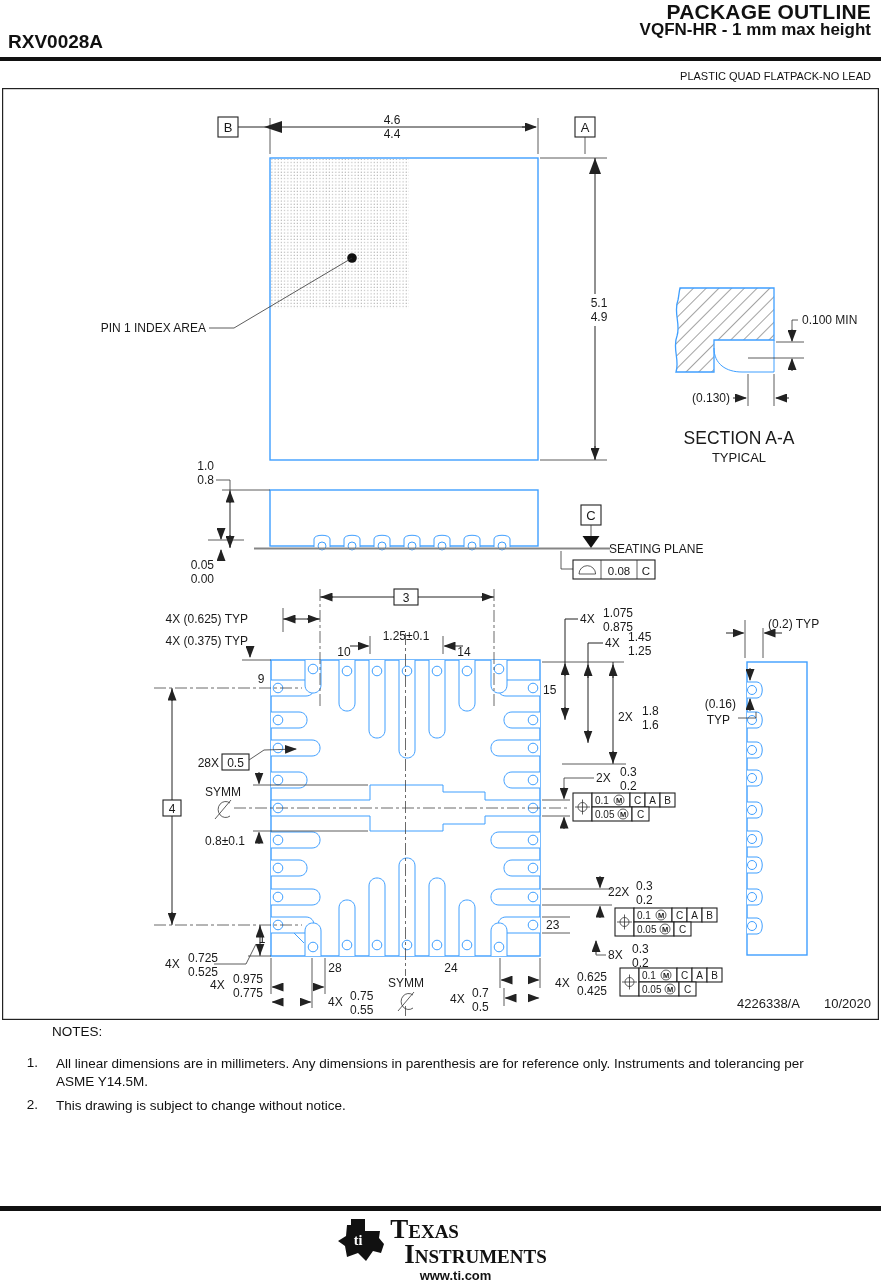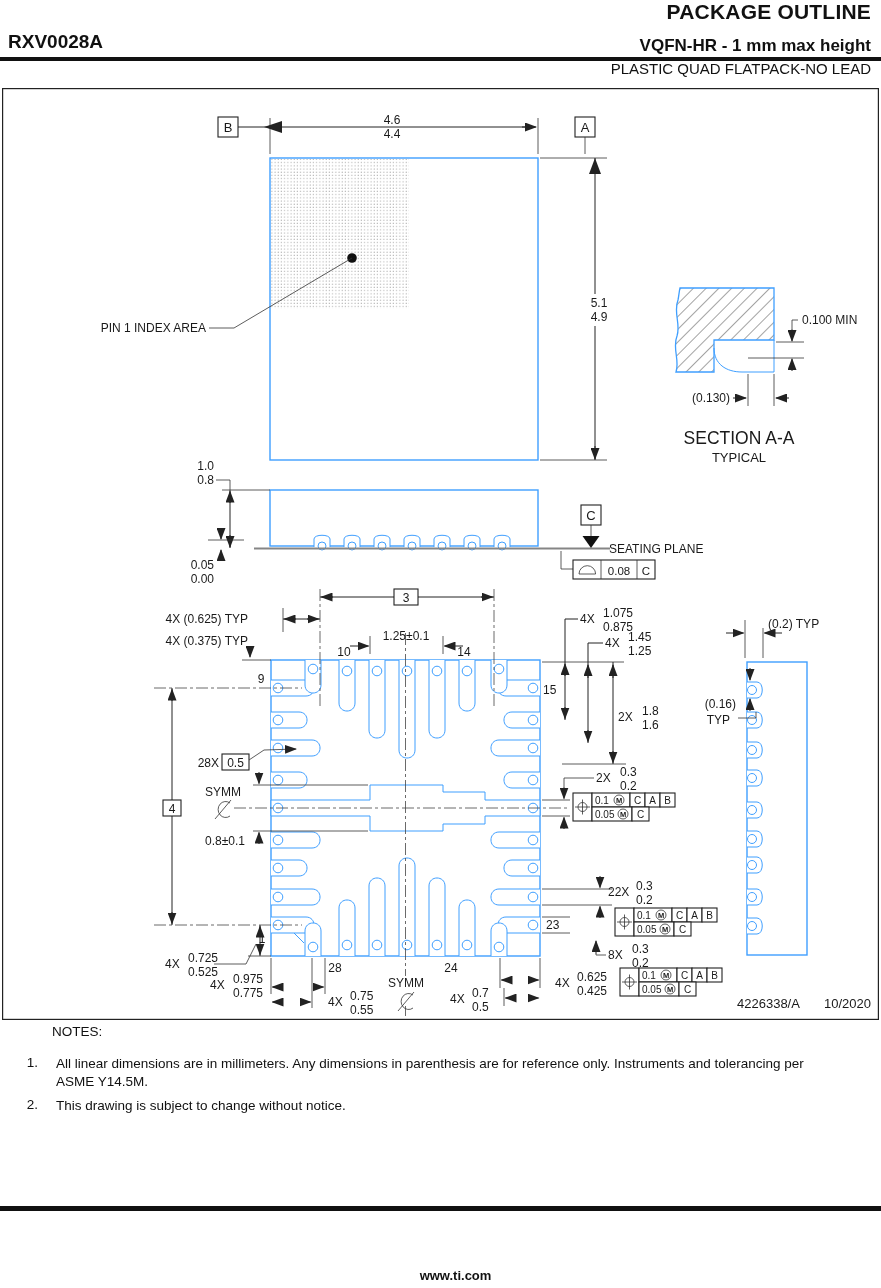--- a/index.html
+++ b/index.html
@@ -1,22 +1,22 @@
 <!DOCTYPE html>
 <html><head>
 <meta charset="utf-8">
 <style>
   html,body{margin:0;padding:0;background:#fff;}
   #page{position:relative;width:881px;height:1288px;background:#fff;overflow:hidden;
         font-family:"Liberation Sans",sans-serif;color:#111;}
   .hdr-title{position:absolute;top:0px;right:10px;font-size:21px;font-weight:bold;letter-spacing:.2px;text-align:right;}
   .hdr-part{position:absolute;top:31px;left:8px;font-size:19px;font-weight:bold;}
-  .hdr-sub{position:absolute;top:36px;right:10px;font-size:17px;font-weight:bold;}
+  .hdr-sub{position:absolute;top:20px;right:10px;font-size:17px;font-weight:bold;}
   .hdr-rule{position:absolute;top:57px;left:0;right:0;height:4px;background:#111;}
-  .hdr-family{position:absolute;top:60px;right:10px;font-size:15px;}
+  .hdr-family{position:absolute;top:70px;right:10px;font-size:11px;}
   #drawing{position:absolute;left:2px;top:88px;}
   .blue{stroke:#3f9fff;stroke-width:1.4;fill:#fff;}
   .blue2{stroke:#3f9fff;stroke-width:1;fill:#fff;}
   .bluen{stroke:#3f9fff;stroke-width:1;fill:none;}
   .dim{stroke:#222;stroke-width:1;fill:none;}
   .thin{stroke:#333;stroke-width:.8;fill:none;}
   .gray{stroke:#858585;stroke-width:2.2;fill:none;}
   .chain{stroke:#444;stroke-width:.8;fill:none;stroke-dasharray:12 3 3 3;}
   .box{fill:#fff;stroke:#222;stroke-width:1.1;}
   text{font-family:"Liberation Sans",sans-serif;fill:#1a1a1a;}
@@ -568,15 +568,25 @@
       <div class="note-num">1.</div>
       <div class="note-txt">All linear dimensions are in millimeters. Any dimensions in parenthesis are for reference only. Instruments and tolerancing per ASME Y14.5M.</div>
     </div>
     <div class="note-row">
       <div class="note-num">2.</div>
       <div class="note-txt">This drawing is subject to change without notice.</div>
     </div>
   </div>
 
   <div class="ft-bar"></div>
+  <div class="logo-wrap">
+    <svg width="52" height="52" viewBox="0 0 52 52">
+      <path d="M17,2 L31,2 L31,14 L46,14 L45,21 L50,27 L47,36 L39,34 L32,44 L24,36 L13,40 L11,29 L4,24 L12,19 L13,8 L17,8 Z" fill="#111"></path>
+      <text x="24" y="28" text-anchor="middle" style="font-size:14px;font-weight:bold;fill:#fff;font-family:'Liberation Serif',serif;">ti</text>
+    </svg>
+    <div class="brand">
+      <div class="l1">Texas</div>
+      <div class="l2">Instruments</div>
+    </div>
+  </div>
   <div class="ti-url">www.ti.com</div>
 
 </div>
 
 </body></html>

